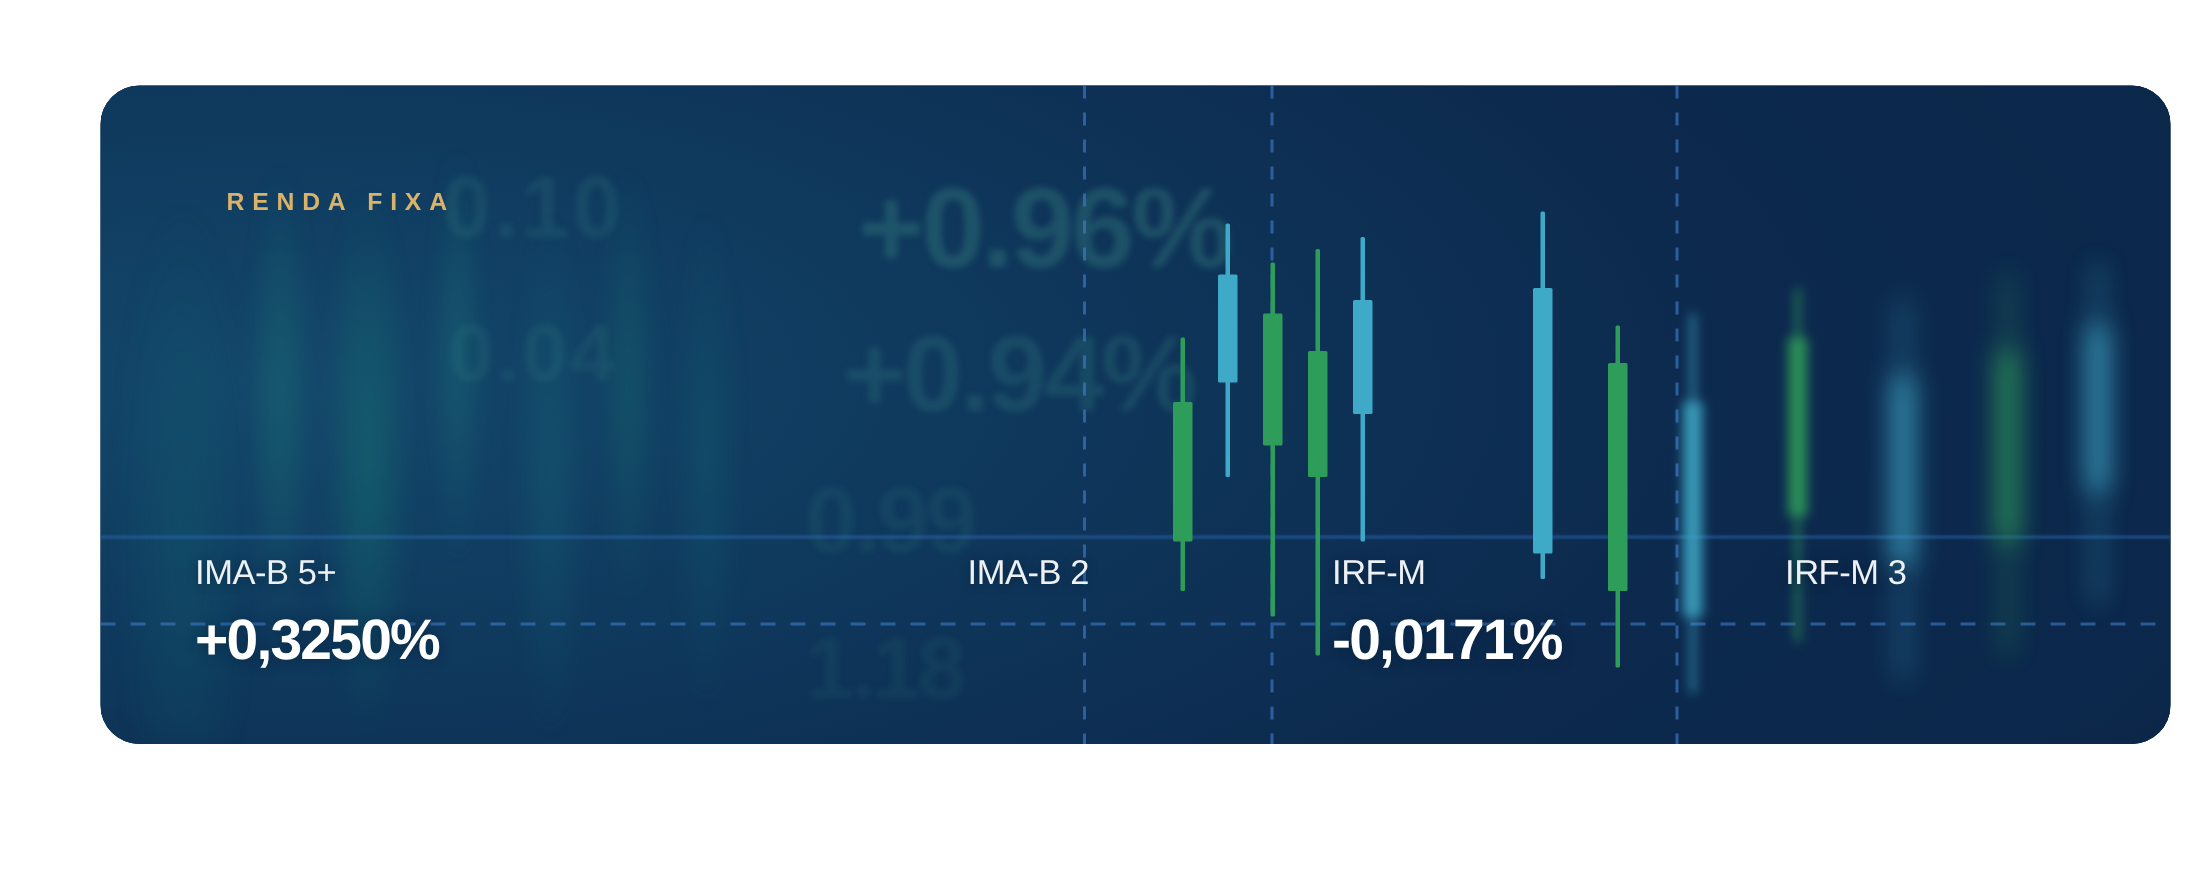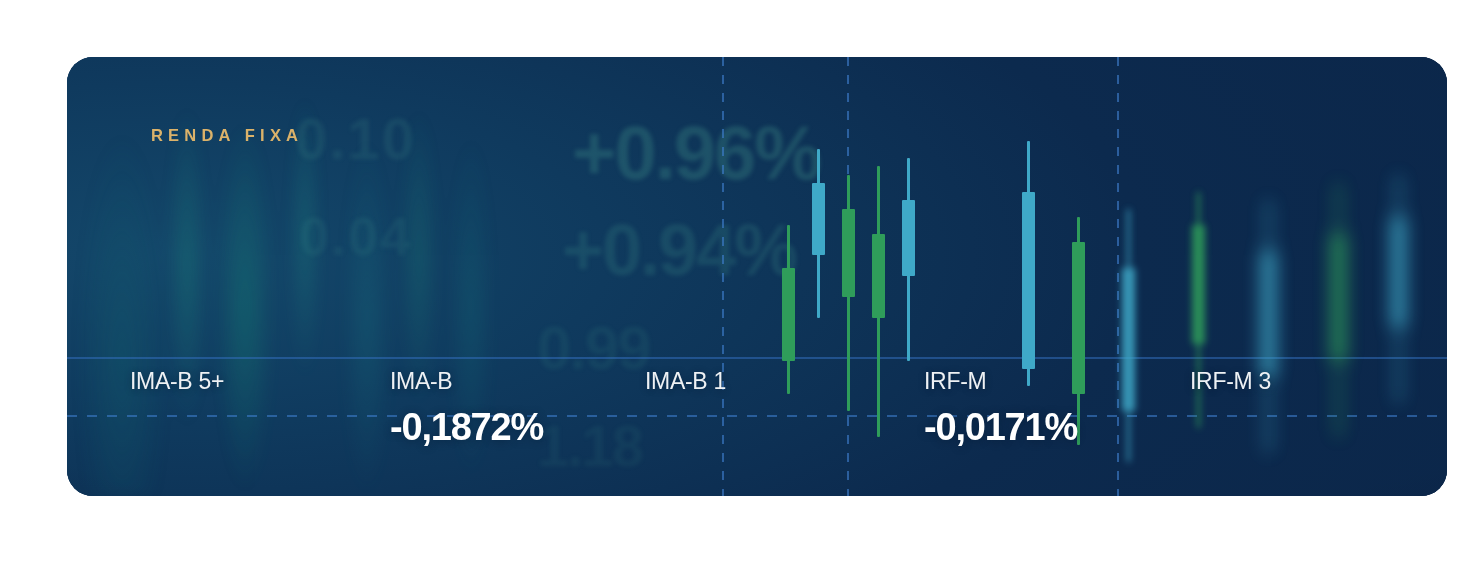--- a/index.html
+++ b/index.html
@@ -265,29 +265,26 @@
   <div id="content">
 
     <div id="badge" style="border-color: rgb(210, 168, 90);">
       <span id="badge-label" style="color: rgb(219, 178, 106);">RENDA FIXA</span>
     </div>
 
 
     <div id="indices">
         <div class="index-col" style="left: 63px;">
           <div class="index-name">IMA-B 5+</div>
-        </div>
-        <div class="index-col" style="left: 323px;">
-          <div class="index-name">IMA-B</div>
-          <div class="index-value">-0,1872%</div>
+          <div class="index-value">+0,3250%</div>
         </div>
         <div class="index-col" style="left: 578px;">
-          <div class="index-name">IMA-B 1</div>
-        </div>
-        <div class="index-col" style="left: 857px;">
+          <div class="index-name">IMA-B 2</div>
+        </div>
+        <div class="index-col" style="left: 821px;">
           <div class="index-name">IRF-M</div>
           <div class="index-value">-0,0171%</div>
         </div>
         <div class="index-col" style="left: 1123px;">
           <div class="index-name">IRF-M 3</div>
         </div>
       </div>
 
   </div>
 </div>

